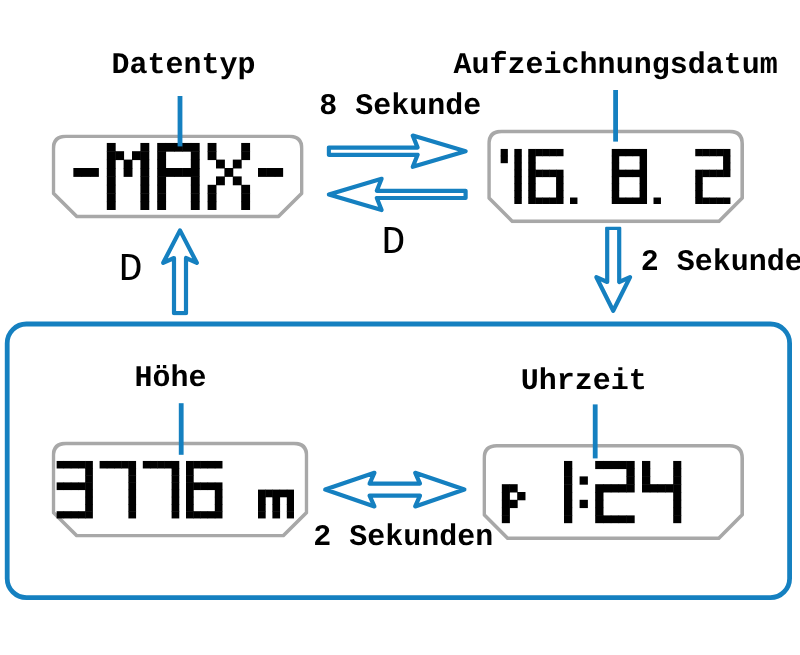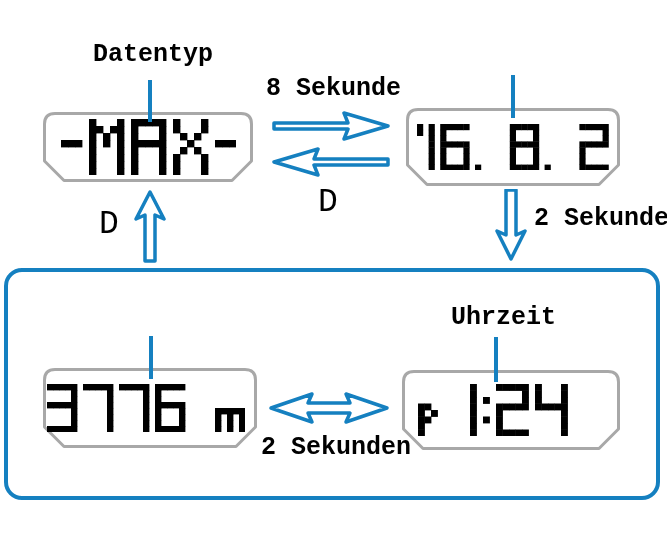--- a/index.html
+++ b/index.html
@@ -39,20 +39,21 @@
     position:absolute;box-sizing:border-box;border:4px solid var(--blue);
     border-radius:18px;z-index:1;background:transparent;
   }
 </style>
 </head>
 <body>
 
 <div class="canvas">
 
   <div class="lbl" style="left:93px;top:42px">Datentyp</div>
+  <div class="lbl" style="left:378px;top:42px">Aufzeichnungsdatum</div>
   <div class="lbl" style="left:266px;top:76px">8 Sekunde</div>
 
   <div class="ptr" style="left:148px;top:80px;height:42px"></div>
   <div class="ptr" style="left:511px;top:75px;height:43px"></div>
   <div class="ptr" style="left:149px;top:336px;height:43px"></div>
   <div class="ptr" style="left:494px;top:337px;height:45px"></div>
 
   <div class="lcd-box" style="left:43px;top:112px;width:210px;height:70px">
     <svg class="frame" viewBox="0 0 210 70">
         <path d="M 12 1.5 H 198 Q 208.5 1.5 208.5 12 V 49 L 189 68.5 H 21 L 1.5 49 V 12 Q 1.5 1.5 12 1.5 Z" fill="#ffffff" stroke="var(--gray)" stroke-width="3" stroke-linejoin="round"></path>
@@ -233,21 +234,22 @@
     <polygon points="13,72 13,26 4,30 18,3 32,30 23,26 23,72"></polygon>
   </svg>
 
   <svg class="arrow" style="left:494px;top:189px" width="34" height="72" viewBox="0 0 34 72">
     <polygon points="12,1 12,46 3,42 17,70 31,42 22,46 22,1"></polygon>
   </svg>
   <div class="lbl" style="left:534px;top:206px">2 Sekunden</div>
 
   <div class="loop-rect" style="left:4px;top:268px;width:656px;height:232px"></div>
 
-  <div class="lbl" style="left:451px;top:305px">Uhrzeit</div>
+  <div class="lbl" style="left:112px;top:303px">Höhe</div>
+  <div class="lbl" style="left:434px;top:305px">Uhrzeit</div>
 
   <div class="lcd-box" style="left:43px;top:368px;width:214px;height:80px">
     <svg class="frame" viewBox="0 0 214 80">
         <path d="M 12 1.5 H 202 Q 212.5 1.5 212.5 12 V 59 L 193 78.5 H 21 L 1.5 59 V 12 Q 1.5 1.5 12 1.5 Z" fill="#ffffff" stroke="var(--gray)" stroke-width="3" stroke-linejoin="round"></path>
       </svg>
     <div class="lcd-content align-right">
         <svg width="198" height="48" viewBox="0 0 198 48">
           <g fill="var(--ink)">
             <rect x="0" y="0" width="6.4" height="6.4"></rect>
             <rect x="6" y="0" width="6.4" height="6.4"></rect>

